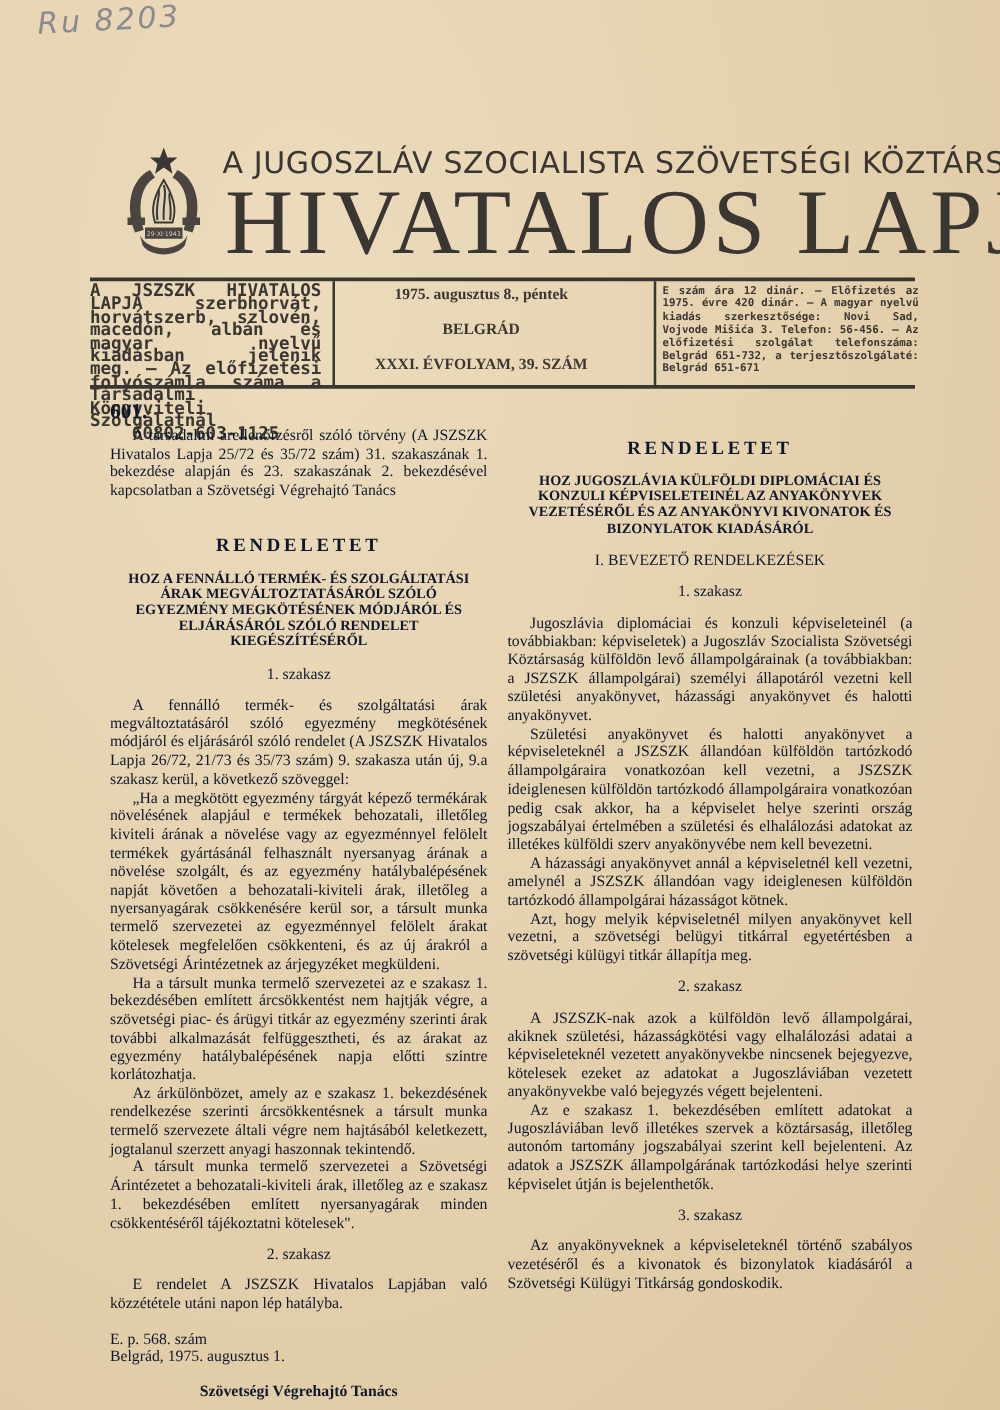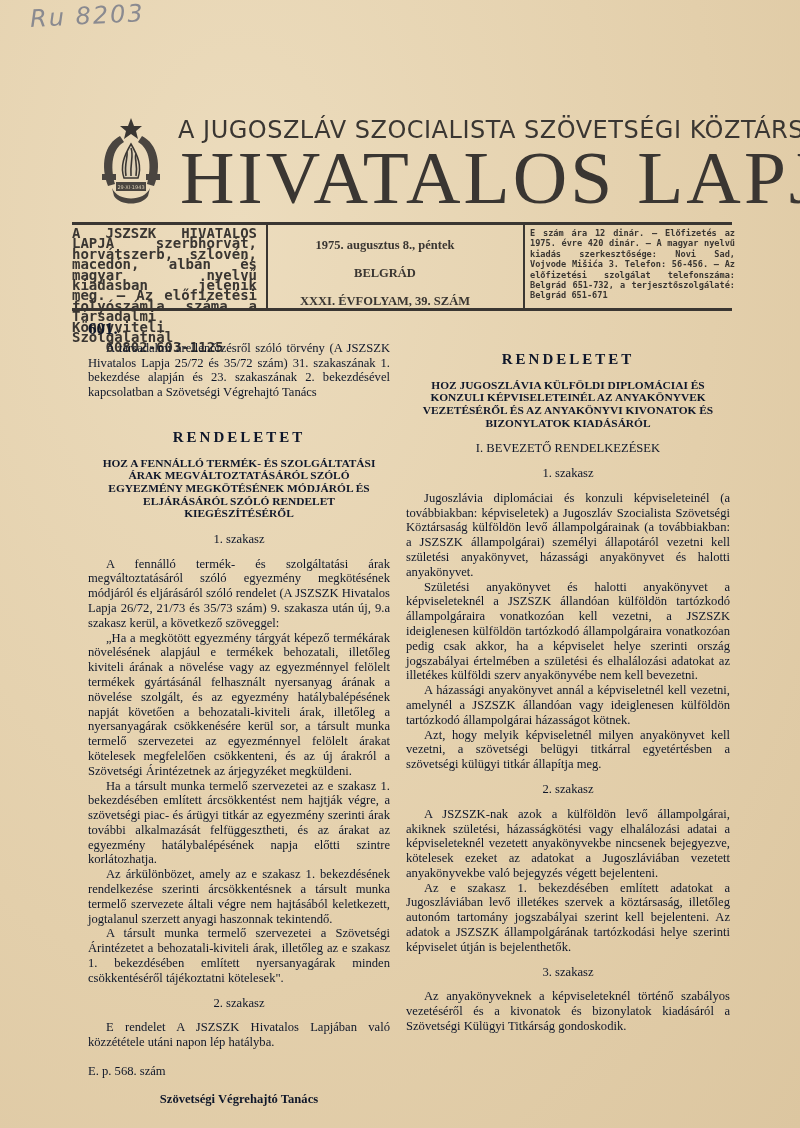--- a/index.html
+++ b/index.html
@@ -85,41 +85,42 @@
 <div class="rule" style="left:72px;top:222px;width:660px;height:3px;"></div>
 <div class="rule" style="left:72px;top:308px;width:660px;height:3px;"></div>
 <div class="rule" style="left:266px;top:225px;width:1.5px;height:83px;"></div>
 <div class="rule" style="left:523px;top:225px;width:1.5px;height:83px;"></div>
 
 <div class="info-box info-left">
   <span>A JSZSZK HIVATALOS LAPJA szerbhorvát, horvátszerb, szlovén, macedón, albán és magyar nyelvű kiadásban jelenik meg. — Az előfizetési folyószámla száma a Társadalmi Könyvviteli Szolgálatnál</span>
   <span class="c">60802-603-1125</span>
 </div>
 <div class="info-box info-mid">
-  <div style="margin-top:10px">1975. augusztus 8., péntek</div>
+  <div style="">1975. augusztus 8., péntek</div>
   <div>BELGRÁD</div>
   <div>XXXI. ÉVFOLYAM, 39. SZÁM</div>
 </div>
 <div class="info-box info-right">E szám ára 12 dinár. — Előfizetés az 1975. évre 420 dinár. — A magyar nyelvű kiadás szerkesztősége: Novi Sad, Vojvode Mišića 3. Telefon: 56-456. — Az előfizetési szolgálat telefonszáma: Belgrád 651-732, a terjesztőszolgálaté: Belgrád 651-671</div>
 
 <div class="col left">
   <div class="num">601.</div>
   <p>A társadalmi árellenőrzésről szóló törvény (A JSZSZK Hivatalos Lapja 25/72 és 35/72 szám) 31. szakaszának 1. bekezdése alapján és 23. szakaszának 2. bekezdésével kapcsolatban a Szövetségi Végrehajtó Tanács</p>
   <div class="heading">RENDELETET</div>
   <div class="subhead">HOZ A FENNÁLLÓ TERMÉK- ÉS SZOLGÁLTATÁSI ÁRAK MEGVÁLTOZTATÁSÁRÓL SZÓLÓ EGYEZMÉNY MEGKÖTÉSÉNEK MÓDJÁRÓL ÉS ELJÁRÁSÁRÓL SZÓLÓ RENDELET KIEGÉSZÍTÉSÉRŐL</div>
   <div class="section">1. szakasz</div>
   <p>A fennálló termék- és szolgáltatási árak megváltoztatásáról szóló egyezmény megkötésének módjáról és eljárásáról szóló rendelet (A JSZSZK Hivatalos Lapja 26/72, 21/73 és 35/73 szám) 9. szakasza után új, 9.a szakasz kerül, a következő szöveggel:</p>
   <p>„Ha a megkötött egyezmény tárgyát képező termékárak növelésének alapjául e termékek behozatali, illetőleg kiviteli árának a növelése vagy az egyezménnyel felölelt termékek gyártásánál felhasznált nyersanyag árának a növelése szolgált, és az egyezmény hatálybalépésének napját követően a behozatali-kiviteli árak, illetőleg a nyersanyagárak csökkenésére kerül sor, a társult munka termelő szervezetei az egyezménnyel felölelt árakat kötelesek megfelelően csökkenteni, és az új árakról a Szövetségi Árintézetnek az árjegyzéket megküldeni.</p>
   <p>Ha a társult munka termelő szervezetei az e szakasz 1. bekezdésében említett árcsökkentést nem hajtják végre, a szövetségi piac- és árügyi titkár az egyezmény szerinti árak további alkalmazását felfüggesztheti, és az árakat az egyezmény hatálybalépésének napja előtti szintre korlátozhatja.</p>
   <p>Az árkülönbözet, amely az e szakasz 1. bekezdésének rendelkezése szerinti árcsökkentésnek a társult munka termelő szervezete általi végre nem hajtásából keletkezett, jogtalanul szerzett anyagi haszonnak tekintendő.</p>
   <p>A társult munka termelő szervezetei a Szövetségi Árintézetet a behozatali-kiviteli árak, illetőleg az e szakasz 1. bekezdésében említett nyersanyagárak minden csökkentéséről tájékoztatni kötelesek".</p>
   <div class="section">2. szakasz</div>
   <p>E rendelet A JSZSZK Hivatalos Lapjában való közzététele utáni napon lép hatályba.</p>
   <div class="meta">
     <div>E. p. 568. szám</div>
+    <div>Belgrád, 1975. augusztus 1.</div>
   </div>
   <div class="sign">Szövetségi Végrehajtó Tanács</div>
 
 </div>
 
 <div class="col right">
   <div class="heading">RENDELETET</div>
   <div class="subhead">HOZ JUGOSZLÁVIA KÜLFÖLDI DIPLOMÁCIAI ÉS KONZULI KÉPVISELETEINÉL AZ ANYAKÖNYVEK VEZETÉSÉRŐL ÉS AZ ANYAKÖNYVI KIVONATOK ÉS BIZONYLATOK KIADÁSÁRÓL</div>
   <div class="chapter">I. BEVEZETŐ RENDELKEZÉSEK</div>
   <div class="section">1. szakasz</div>

